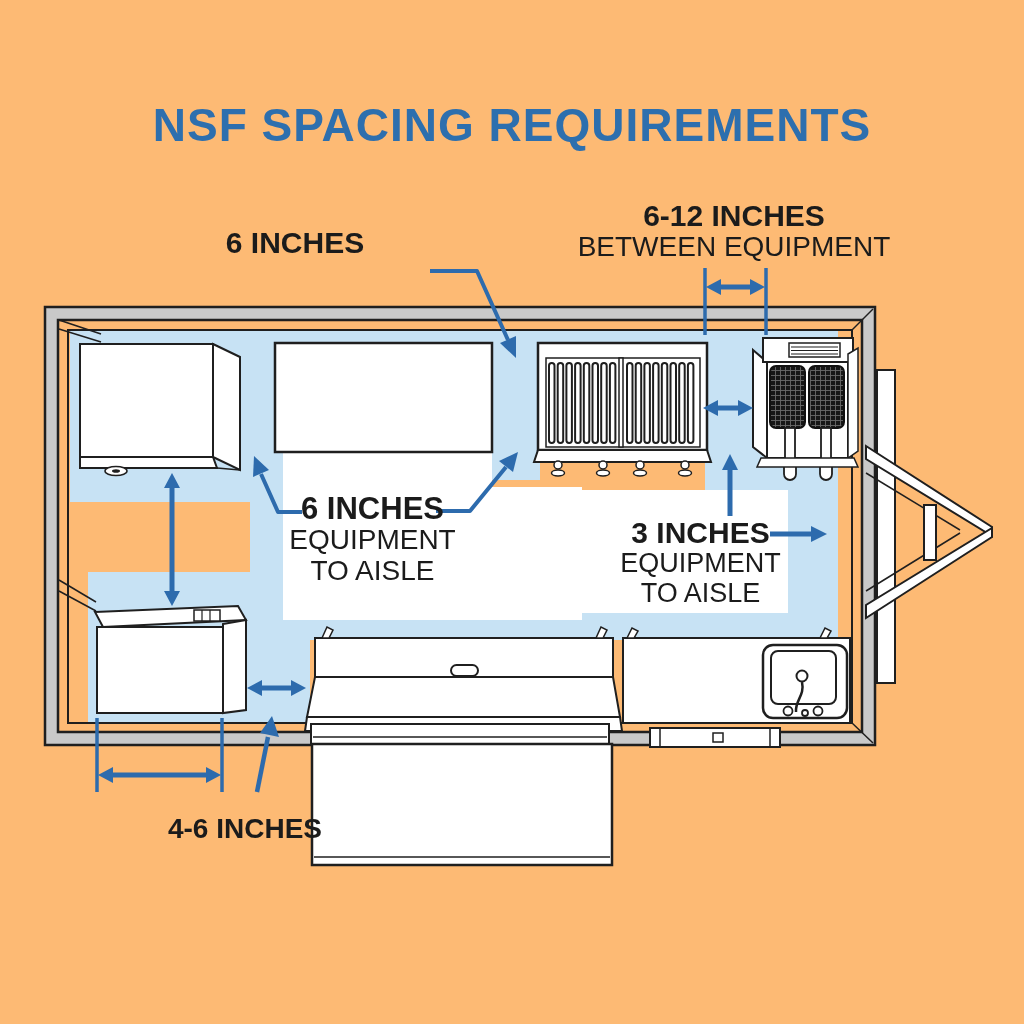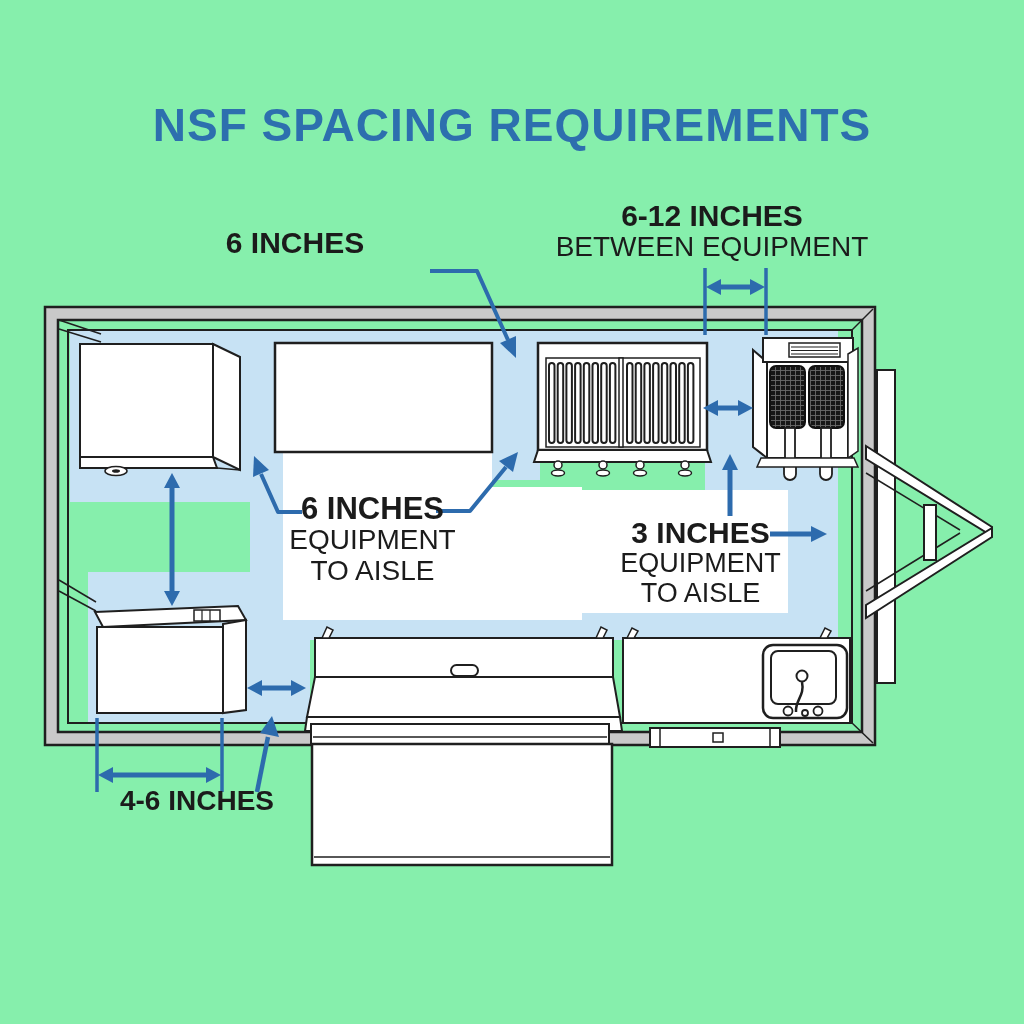--- a/index.html
+++ b/index.html
@@ -4,21 +4,21 @@
 <style>
   :root{
     --accent:#2d6fae;
     --arrow:#2d6bad;
     --zone:#c7e2f4;
     --wall:#c9c9c9;
     --line:#1f1f1f;
     --text:#1b1b1b;
   }
   html,body{margin:0;padding:0;background:#fff;}
-  #stage{position:relative;width:1024px;height:1024px;background:#86efac;overflow:hidden;
+  #stage{position:relative;width:1024px;height:1024px;background:#fdba74;overflow:hidden;
          font-family:"Liberation Sans",sans-serif;}
   #plan{position:absolute;left:0;top:0;}
   .zone{fill:var(--zone);stroke:none;}
   .wpocket{fill:#ffffff;stroke:none;}
   .wall{fill:var(--wall);stroke:var(--line);stroke-width:2.5;}
   .eq{fill:#ffffff;stroke:var(--line);stroke-width:2;}
   .ln{stroke:var(--line);fill:none;stroke-width:2;}
   .s12{stroke-width:1.2;} .s15{stroke-width:1.5;} .s18{stroke-width:1.8;}
   .s25{stroke-width:2.5;}
   .aln{stroke:var(--arrow);fill:none;stroke-linejoin:round;stroke-linecap:butt;}
@@ -259,34 +259,34 @@
       <line class="aln" stroke-width="5" x1="112" y1="775" x2="207" y2="775"></line>
       <polygon class="afill" points="98,775 113,767 113,783"></polygon>
       <polygon class="afill" points="221,775 206,767 206,783"></polygon>
     </g>
   </svg>
 
   <div class="lbl" style="left:130px;top:227px;width:330px;">
     <div class="val30">6 INCHES</div>
   </div>
 
-  <div class="lbl" style="left:552px;top:200px;width:320px;text-align:center;">
+  <div class="lbl" style="left:574px;top:200px;width:320px;text-align:center;">
     <div class="val30">6-12 INCHES</div>
     <div class="des28">BETWEEN EQUIPMENT</div>
   </div>
 
   <div class="lbl" style="left:250px;top:492px;width:245px;">
     <div class="val31">6 INCHES</div>
     <div class="des28">EQUIPMENT</div>
     <div class="des28">TO AISLE</div>
   </div>
 
   <div class="lbl" style="left:578px;top:517px;width:245px;">
     <div class="val30">3 INCHES</div>
     <div class="des27">EQUIPMENT</div>
     <div class="des27">TO AISLE</div>
   </div>
 
-  <div class="lbl" style="left:72px;top:786px;width:250px;">
+  <div class="lbl" style="left:72px;top:814px;width:250px;text-align:right;">
     <div class="val28">4-6 INCHES</div>
   </div>
 
 </div>
 
 </body></html>

